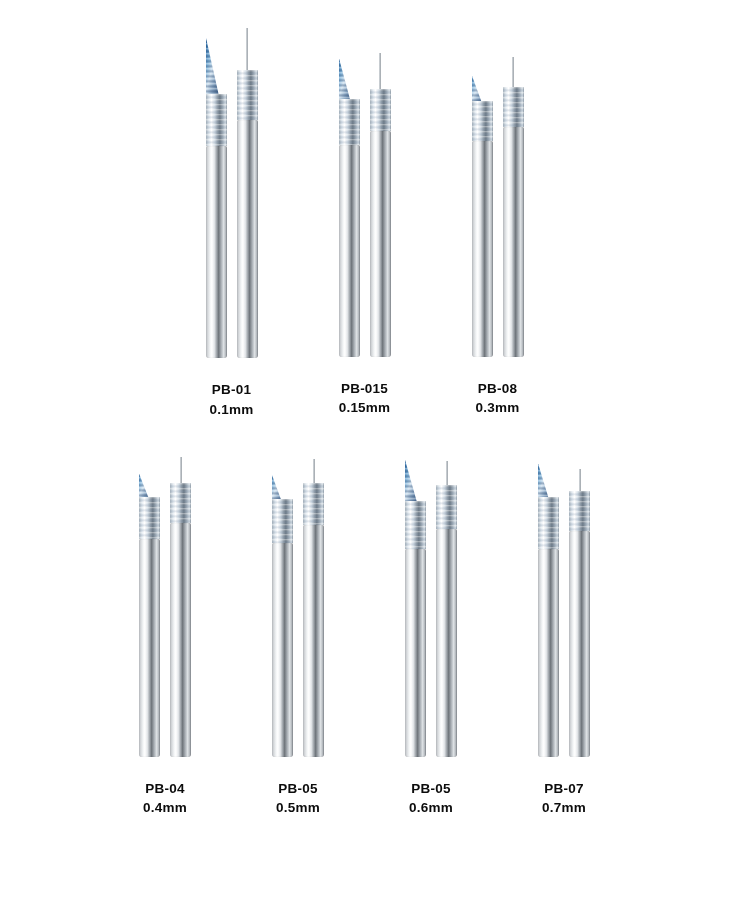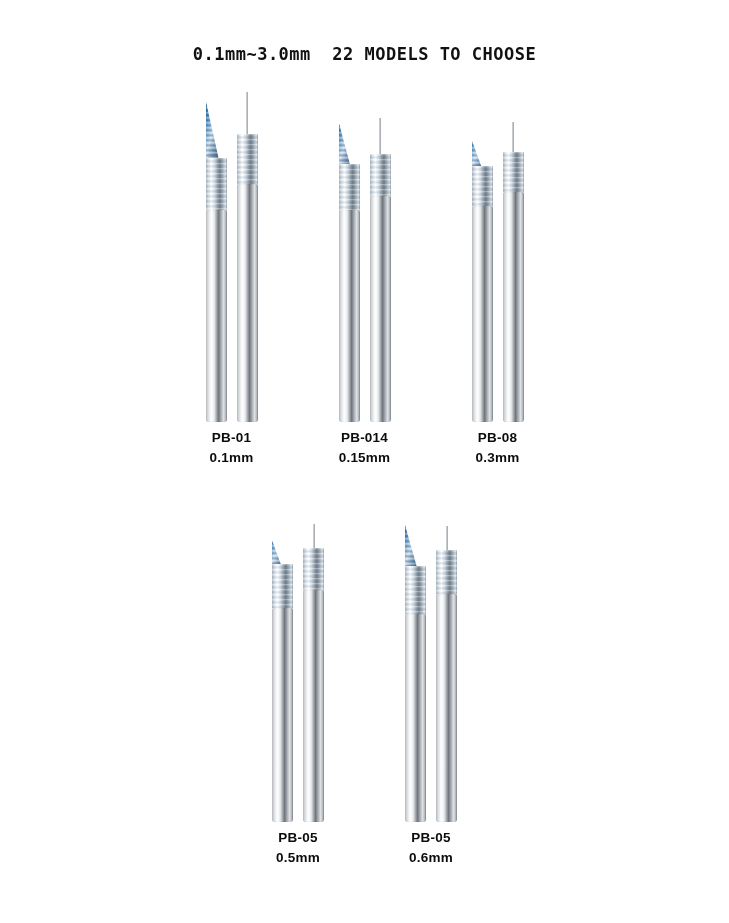--- a/index.html
+++ b/index.html
@@ -162,21 +162,21 @@
   }
 
   
   .needle {
     width: 2px;
     background: linear-gradient(to right, #8d949b 0%, #e9edf0 40%, #7f868d 100%);
   }
 
   
   .labels {
-    margin-top: 6px;
+    margin-top: 22px;
     text-align: center;
     line-height: 1.45;
   }
   .model {
     font-size: 13.5px;
     font-weight: bold;
     color: #0c0c0c;
     letter-spacing: 0.2px;
   }
   .size {
@@ -184,21 +184,20 @@
     font-weight: bold;
     color: #0c0c0c;
     letter-spacing: 0.2px;
   }
 </style>
 </head>
 <body>
 
 <div id="page">
 
-  <div class="title">0.1mm~3.0mm  22 MODELS TO CHOOSE</div>
 
   <div class="grid">
 
     <div class="row row-1">
 
       <div class="cell">
         <div class="pair">
           <div class="bit">
             <div class="tip" style="height:76px;">
               <div class="tipbody"></div>
@@ -232,21 +231,21 @@
             <div class="flute" style="height:46px;"></div>
             <div class="shank" style="height:212px;"></div>
           </div>
           <div class="bit">
             <div class="needle" style="height:36px;"></div>
             <div class="flute" style="height:42px;"></div>
             <div class="shank" style="height:226px;"></div>
           </div>
         </div>
         <div class="labels">
-          <div class="model">PB-014</div>
+          <div class="model">PB-015</div>
           <div class="size">0.15mm</div>
         </div>
       </div>
 
 
       <div class="cell">
         <div class="pair">
           <div class="bit">
             <div class="tip" style="height:44px;">
               <div class="tipbody"></div>
@@ -265,20 +264,42 @@
         <div class="labels">
           <div class="model">PB-08</div>
           <div class="size">0.3mm</div>
         </div>
       </div>
 
     </div>
 
     <div class="row row-2">
 
+      <div class="cell">
+        <div class="pair">
+          <div class="bit">
+            <div class="tip" style="height:40px;">
+              <div class="tipbody"></div>
+                <div class="streaks"></div>
+              <div class="cut" style="clip-path: polygon(0% 0%, 100% 0%, 100% 100%, 46% 100%, 0% 36%);"></div>
+            </div>
+            <div class="flute" style="height:42px;"></div>
+            <div class="shank" style="height:218px;"></div>
+          </div>
+          <div class="bit">
+            <div class="needle" style="height:26px;"></div>
+            <div class="flute" style="height:40px;"></div>
+            <div class="shank" style="height:234px;"></div>
+          </div>
+        </div>
+        <div class="labels">
+          <div class="model">PB-04</div>
+          <div class="size">0.4mm</div>
+        </div>
+      </div>
 
       <div class="cell">
         <div class="pair">
           <div class="bit">
             <div class="tip" style="height:44px;">
               <div class="tipbody"></div>
                 <div class="streaks"></div>
               <div class="cut" style="clip-path: polygon(0% 0%, 100% 0%, 100% 100%, 44% 100%, 0% 40%);"></div>
             </div>
             <div class="flute" style="height:44px;"></div>
@@ -312,18 +333,40 @@
             <div class="flute" style="height:44px;"></div>
             <div class="shank" style="height:228px;"></div>
           </div>
         </div>
         <div class="labels">
           <div class="model">PB-05</div>
           <div class="size">0.6mm</div>
         </div>
       </div>
 
+      <div class="cell">
+        <div class="pair">
+          <div class="bit">
+            <div class="tip" style="height:52px;">
+              <div class="tipbody"></div>
+                <div class="streaks"></div>
+              <div class="cut" style="clip-path: polygon(0% 0%, 100% 0%, 100% 100%, 50% 100%, 0% 30%);"></div>
+            </div>
+            <div class="flute" style="height:52px;"></div>
+            <div class="shank" style="height:208px;"></div>
+          </div>
+          <div class="bit">
+            <div class="needle" style="height:22px;"></div>
+            <div class="flute" style="height:40px;"></div>
+            <div class="shank" style="height:226px;"></div>
+          </div>
+        </div>
+        <div class="labels">
+          <div class="model">PB-07</div>
+          <div class="size">0.7mm</div>
+        </div>
+      </div>
 
 
     </div>
 
   </div>
 </div>
 
 </body></html>

